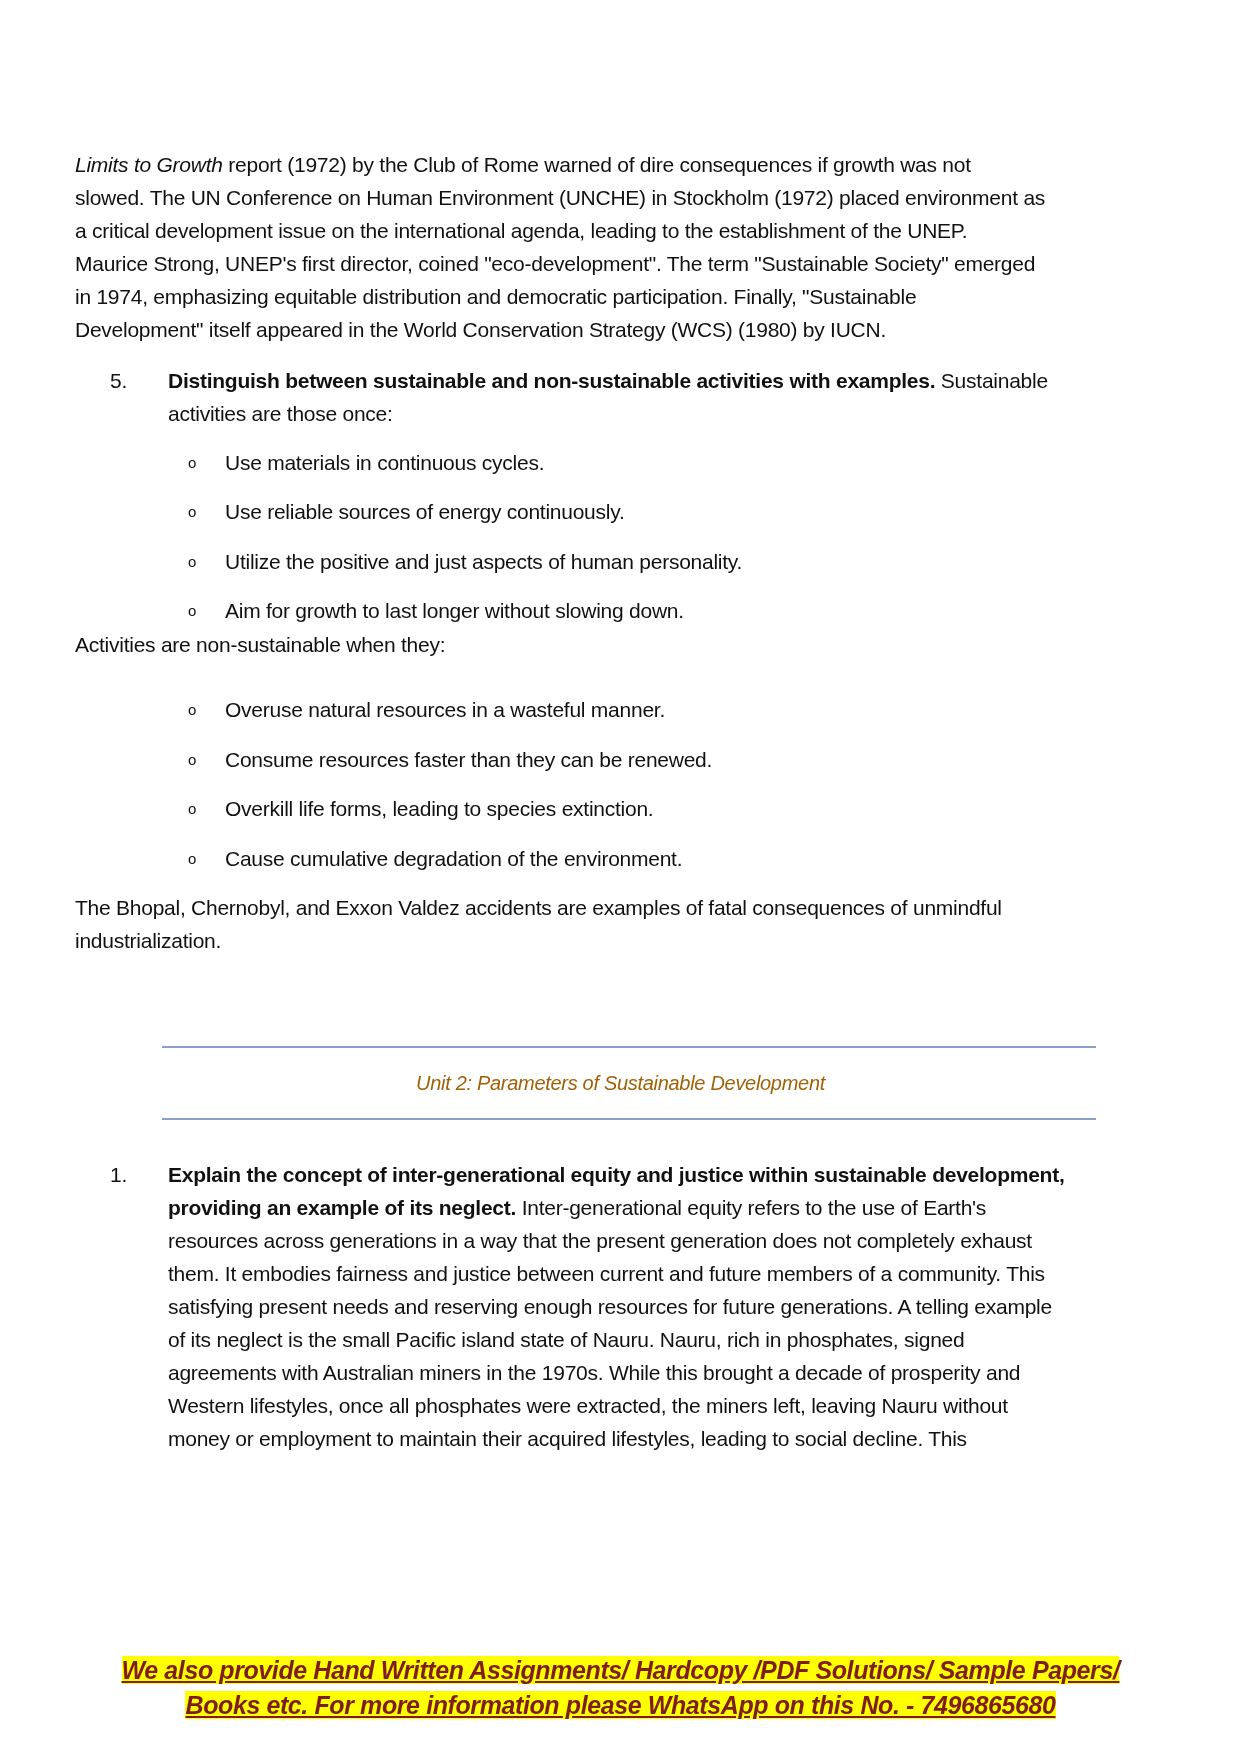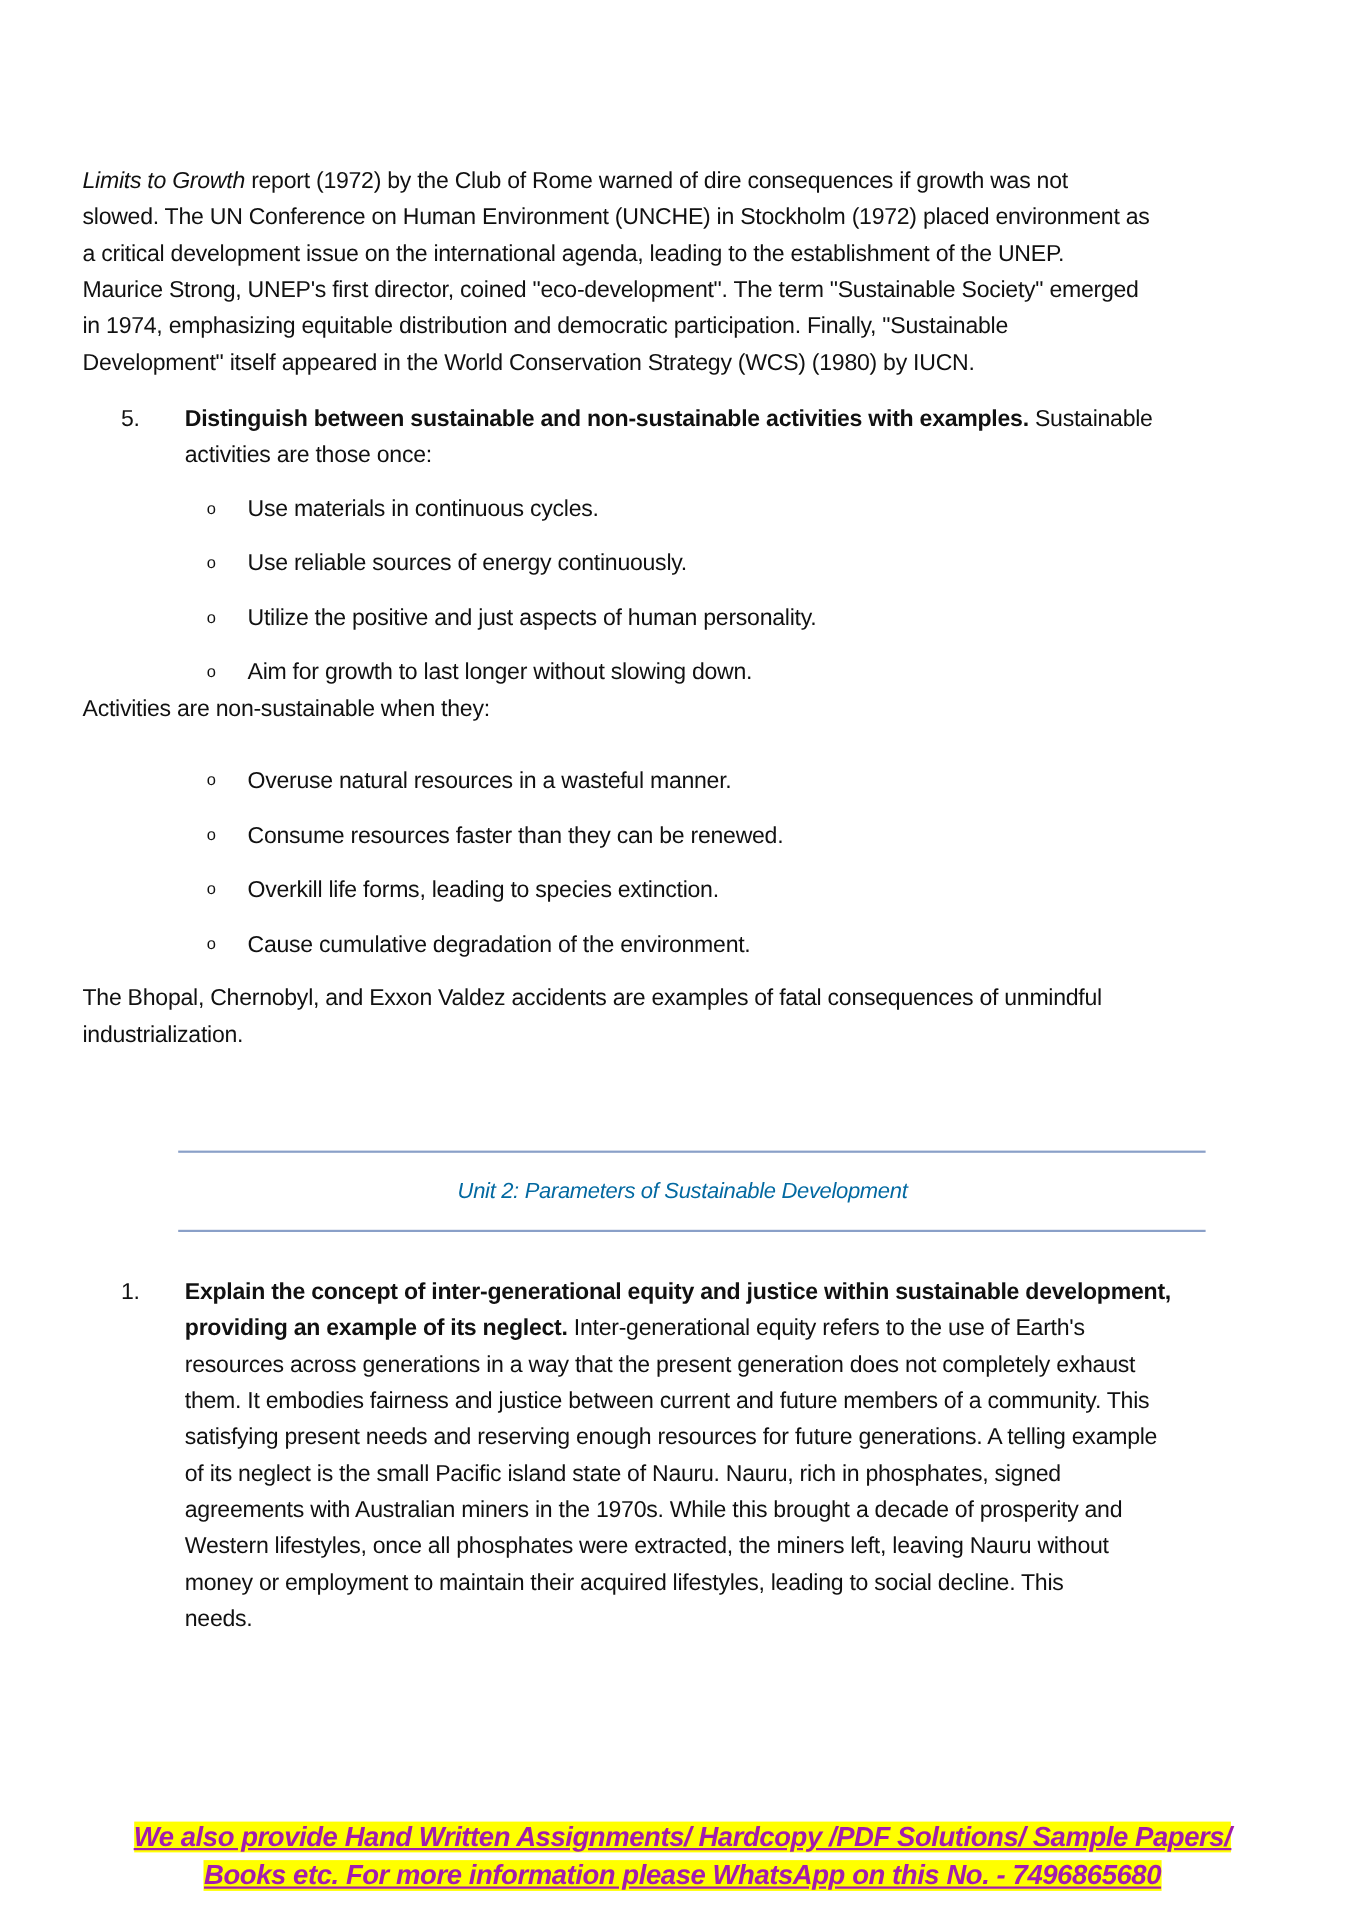--- a/index.html
+++ b/index.html
@@ -10,23 +10,23 @@
   .para i { font-style:italic; }
   .num-item { position:absolute; left:110px; width:1060px; font-size:21px; line-height:33px; letter-spacing:-0.25px; }
   .num-item .num { position:absolute; left:0; top:0; }
   .num-item .body { margin-left:58px; }
   .num-item b { font-weight:bold; }
   .bullet { position:absolute; left:188px; font-size:21px; line-height:33px; letter-spacing:-0.25px; }
   .bullet .glyph { position:absolute; left:0; top:0; font-size:15px; }
   .bullet .text { position:absolute; left:37px; white-space:nowrap;text-align:center; }
   .rule { position:absolute; left:162px; width:934px; height:0; border-top:2px solid #8aa0c8; }
   .unit-title { position:absolute; left:0; width:1241px; text-align:center; top:1072px;
-                font-size:20px; font-style:italic; color:#0369a1; letter-spacing:-0.3px; }
+                font-size:20px; font-style:italic; color:#a16207; letter-spacing:-0.3px; }
   .footer { position:absolute; left:0; width:1241px; text-align:center; font-size:25px; line-height:35px;
-            font-weight:bold; font-style:italic; color:#a21caf; text-decoration:underline; letter-spacing:-0.4px; }
+            font-weight:bold; font-style:italic; color:#7f1d1d; text-decoration:underline; letter-spacing:-0.4px; }
   .footer span { background:#ffff00; }
 </style>
 </head>
 <body>
 
 <div class="page">
 
   <div class="para" style="top:148px;">
     <div><i>Limits to Growth</i><span> report (1972) by the Club of Rome warned of dire consequences if growth was not</span></div>
     <div>slowed. The UN Conference on Human Environment (UNCHE) in Stockholm (1972) placed environment as</div>
@@ -94,21 +94,20 @@
     <div class="body">
       <div><b>Explain the concept of inter-generational equity and justice within sustainable development,</b></div>
       <div><b>providing an example of its neglect.</b><span> Inter-generational equity refers to the use of Earth's</span></div>
       <div>resources across generations in a way that the present generation does not completely exhaust</div>
       <div>them. It embodies fairness and justice between current and future members of a community. This</div>
       <div>satisfying present needs and reserving enough resources for future generations. A telling example</div>
       <div>of its neglect is the small Pacific island state of Nauru. Nauru, rich in phosphates, signed</div>
       <div>agreements with Australian miners in the 1970s. While this brought a decade of prosperity and</div>
       <div>Western lifestyles, once all phosphates were extracted, the miners left, leaving Nauru without</div>
       <div>money or employment to maintain their acquired lifestyles, leading to social decline. This</div>
-      <div>needs.</div>
     </div>
   </div>
 
   <div class="footer" style="top:1653px;">
     <div><span>We also provide Hand Written Assignments/ Hardcopy /PDF Solutions/ Sample Papers/</span></div>
     <div><span>Books etc. For more information please WhatsApp on this No. - 7496865680</span></div>
   </div>
 
 </div>
 

